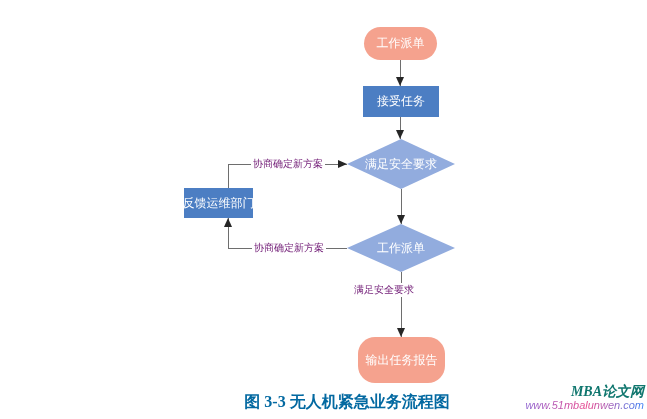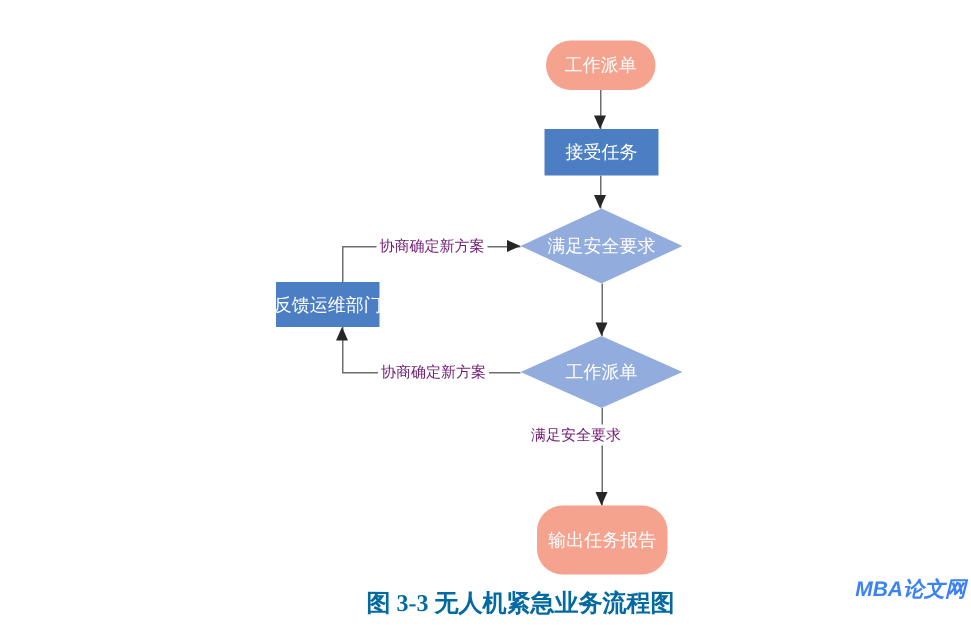--- a/index.html
+++ b/index.html
@@ -29,21 +29,21 @@
   .edge-label{position:absolute;transform:translate(-50%,-50%);background:#ffffff;
               padding:0 2px;font-size:10px;color:#701a75;white-space:nowrap;}
 
   
   .caption{position:absolute;left:347px;top:392px;transform:translateX(-50%);
            font-family:"Liberation Serif", serif;font-weight:bold;font-size:16px;
            color:#0369a1;white-space:nowrap;}
 
   
   .watermark{position:absolute;right:3px;top:385px;text-align:right;line-height:1.05;}
-  .wm-name{font-style:italic;font-weight:bold;font-size:14px;color:#3b82f6;}
+  .wm-name{font-style:italic;font-weight:bold;font-size:14px;color:#0f766e;font-family:Liberation Serif, serif;}
   .wm-url{font-style:italic;font-size:11px;
           background:linear-gradient(90deg,#8a5fd0 0%,#e8468e 52%,#3b82f6 100%);
           -webkit-background-clip:text;background-clip:text;color:transparent;}
 </style>
 </head>
 <body>
 
 <div id="stage">
 
   <div class="line vline" style="left:400px;top:60px;height:26px;"></div>
@@ -87,15 +87,16 @@
   </div>
 
   <div class="node terminator" style="left:358px;top:337px;width:87px;height:46px;">
     <span>输出任务报告</span>
   </div>
 
   <div class="caption">图 3-3 无人机紧急业务流程图</div>
 
   <div class="watermark">
     <div class="wm-name">MBA论文网</div>
+    <div class="wm-url">www.51mbalunwen.com</div>
   </div>
 
 </div>
 
 </body></html>

